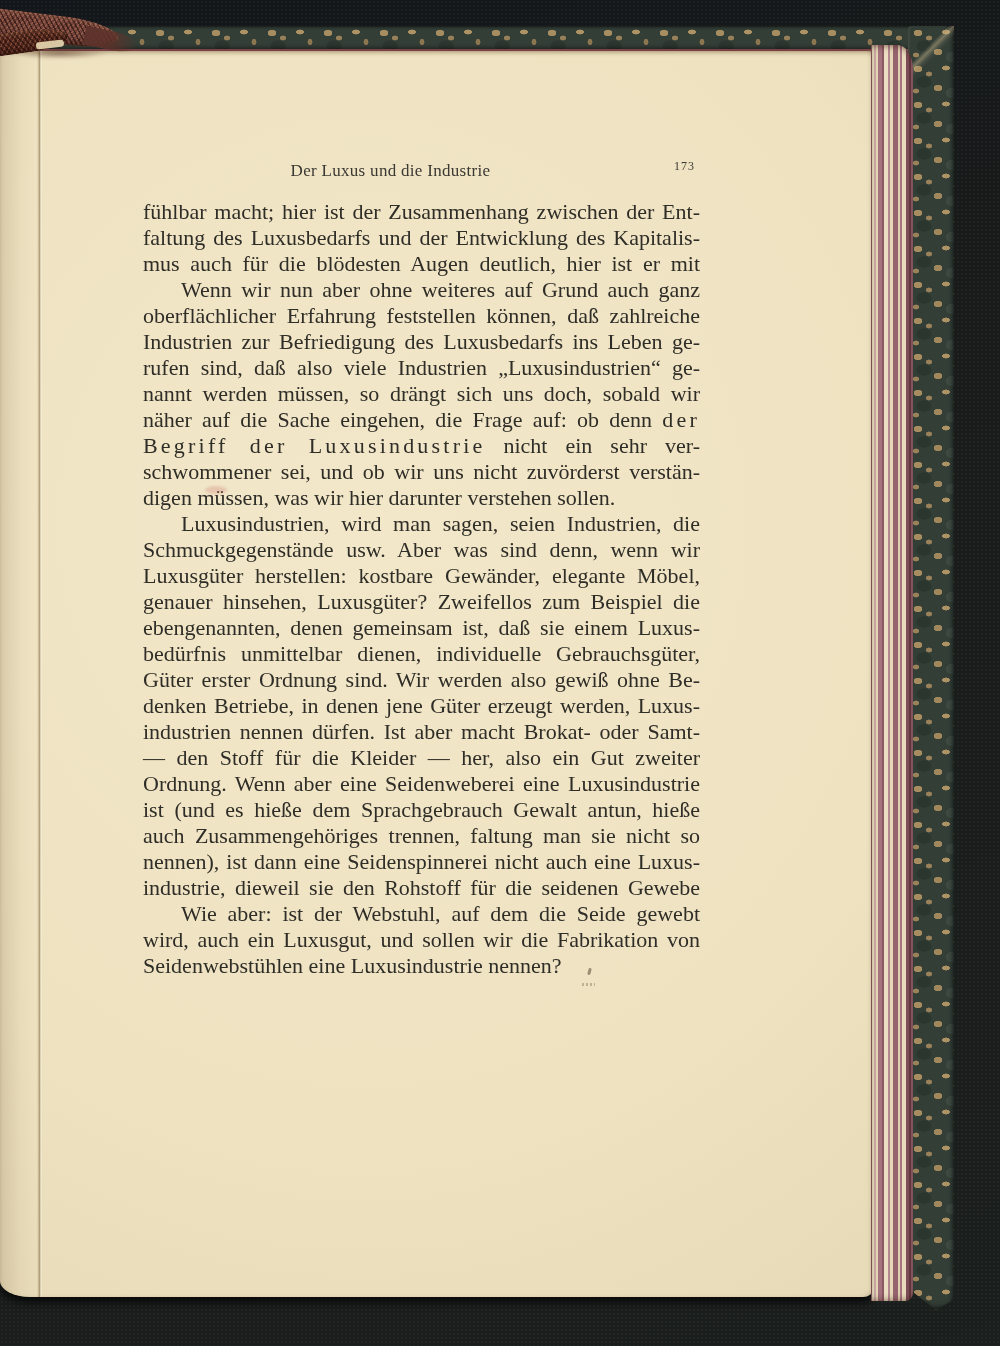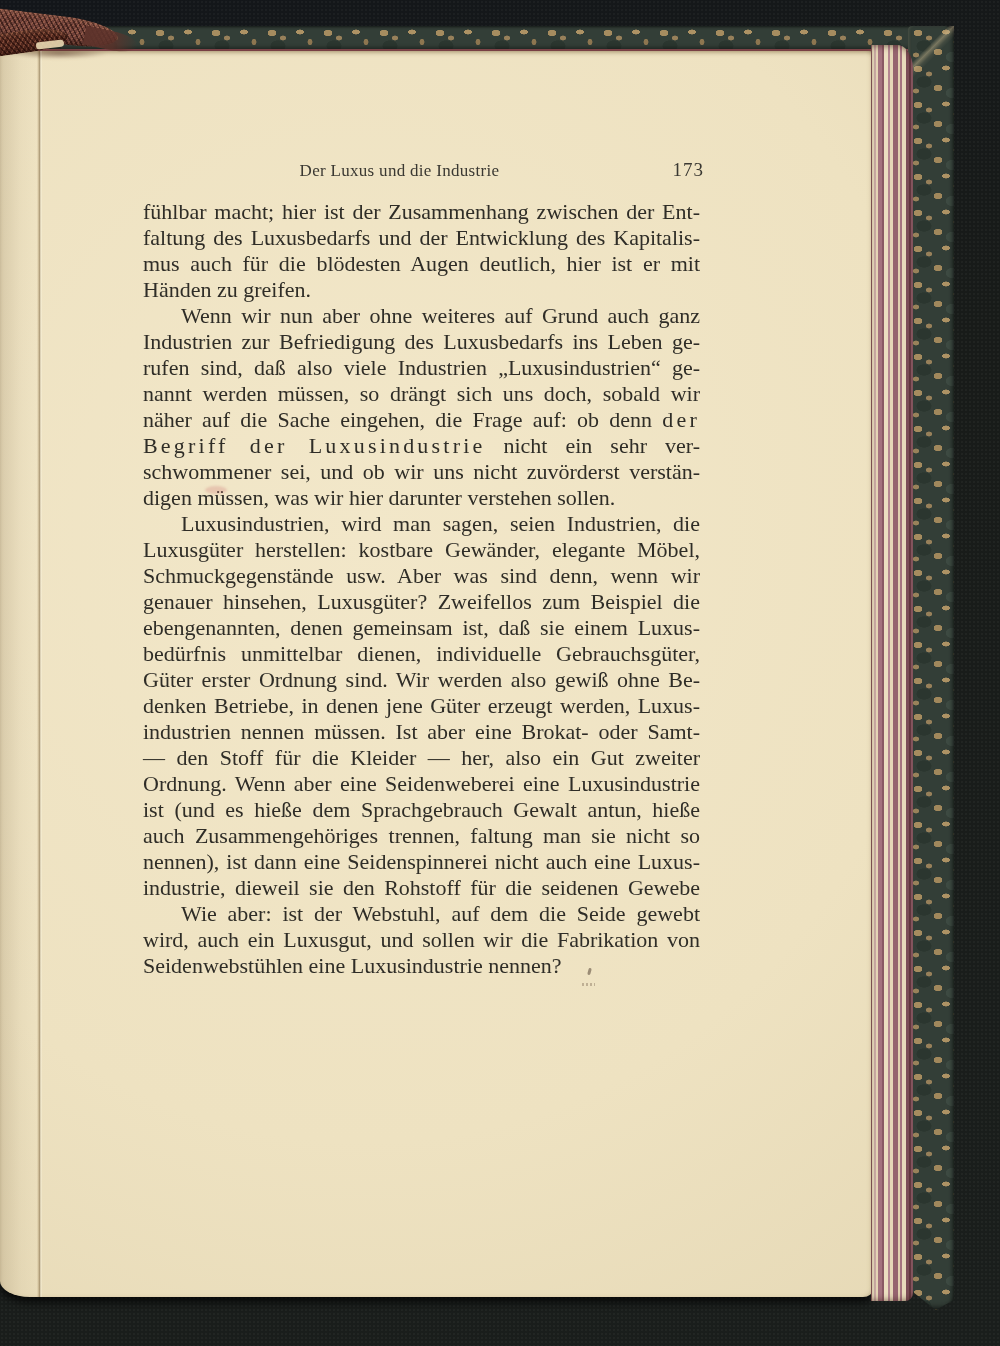--- a/index.html
+++ b/index.html
@@ -64,25 +64,25 @@
     position:absolute;left:0;top:0;bottom:0;width:38px;
     background:linear-gradient(90deg,rgba(95,70,35,.16),rgba(95,70,35,.04) 55%,transparent);
     border-bottom-left-radius:30px 16px;
   }
   .gutter-crease{
     position:absolute;left:37px;top:0;bottom:0;width:5px;
     background:linear-gradient(90deg,rgba(140,110,60,0),rgba(120,90,45,.35) 40%,rgba(95,70,35,.5) 55%,rgba(255,252,235,.6) 78%,rgba(255,252,235,0));
   }
   
   .running-header{
-    position:absolute;left:152px;top:110px;width:557px;height:26px;
+    position:absolute;left:143px;top:110px;width:557px;height:26px;
     font-size:17px;color:#3a3832;letter-spacing:.3px;
   }
   .header-title{position:absolute;left:calc(50% - 31px);transform:translateX(-50%);white-space:nowrap;}
-  .folio{position:absolute;right:5px;top:-2px;font-size:19px;letter-spacing:1px;margin-left:24px;}
+  .folio{position:absolute;right:5px;top:-2px;font-size:12px;letter-spacing:1px;margin-left:24px;}
   .page-body{
     position:absolute;left:143px;top:148px;width:557px;
     font-size:22px;line-height:26px;color:var(--ink);overflow:visible;
   }
   .line{height:26px;text-align:justify;text-align-last:justify;}
   .line.plast{text-align-last:left;}
   .line.indent{text-indent:38px;}
   .sperr{letter-spacing:3.2px;}
   
   .smudge{position:absolute;left:205px;top:435px;width:22px;height:8px;border-radius:50%;
@@ -140,38 +140,38 @@
 
     <div class="running-header">
       <span class="header-title">Der Luxus und die Industrie</span>
       <span class="folio">173</span>
     </div>
 
     <div class="page-body">
         <div class="line">fühlbar macht; hier ist der Zusammenhang zwischen der Ent-</div>
         <div class="line">faltung des Luxusbedarfs und der Entwicklung des Kapitalis-</div>
         <div class="line">mus auch für die blödesten Augen deutlich, hier ist er mit</div>
-        <div class="line plast">Händen zu greifen.</div>
         <div class="line indent">Wenn wir nun aber ohne weiteres auf Grund auch ganz</div>
+        <div class="line">oberflächlicher Erfahrung feststellen können, daß zahlreiche</div>
         <div class="line">Industrien zur Befriedigung des Luxusbedarfs ins Leben ge-</div>
         <div class="line">rufen sind, daß also viele Industrien „Luxusindustrien“ ge-</div>
         <div class="line">nannt werden müssen, so drängt sich uns doch, sobald wir</div>
         <div class="line"><span>näher auf die Sache eingehen, die Frage auf: ob denn </span><span class="sperr">der</span></div>
         <div class="line"><span class="sperr">Begriff der Luxusindustrie</span><span> nicht ein sehr ver-</span></div>
         <div class="line">schwommener sei, und ob wir uns nicht zuvörderst verstän-</div>
         <div class="line plast">digen müssen, was wir hier darunter verstehen sollen.</div>
         <div class="line indent">Luxusindustrien, wird man sagen, seien Industrien, die</div>
+        <div class="line">Schmuckgegenstände usw. Aber was sind denn, wenn wir</div>
         <div class="line">Luxusgüter herstellen: kostbare Gewänder, elegante Möbel,</div>
-        <div class="line">Schmuckgegenstände usw. Aber was sind denn, wenn wir</div>
         <div class="line">genauer hinsehen, Luxusgüter? Zweifellos zum Beispiel die</div>
         <div class="line">ebengenannten, denen gemeinsam ist, daß sie einem Luxus-</div>
         <div class="line">bedürfnis unmittelbar dienen, individuelle Gebrauchsgüter,</div>
         <div class="line">Güter erster Ordnung sind. Wir werden also gewiß ohne Be-</div>
         <div class="line">denken Betriebe, in denen jene Güter erzeugt werden, Luxus-</div>
-        <div class="line">industrien nennen müssen. Ist aber eine Brokat- oder Samt-</div>
+        <div class="line">industrien nennen dürfen. Ist aber macht Brokat- oder Samt-</div>
         <div class="line">— den Stoff für die Kleider — her, also ein Gut zweiter</div>
         <div class="line">Ordnung. Wenn aber eine Seidenweberei eine Luxusindustrie</div>
         <div class="line">ist (und es hieße dem Sprachgebrauch Gewalt antun, hieße</div>
         <div class="line">auch Zusammengehöriges trennen, faltung man sie nicht so</div>
         <div class="line">nennen), ist dann eine Seidenspinnerei nicht auch eine Luxus-</div>
         <div class="line">industrie, dieweil sie den Rohstoff für die seidenen Gewebe</div>
         <div class="line indent">Wie aber: ist der Webstuhl, auf dem die Seide gewebt</div>
         <div class="line">wird, auch ein Luxusgut, und sollen wir die Fabrikation von</div>
         <div class="line plast">Seidenwebstühlen eine Luxusindustrie nennen?</div>
       </div>

